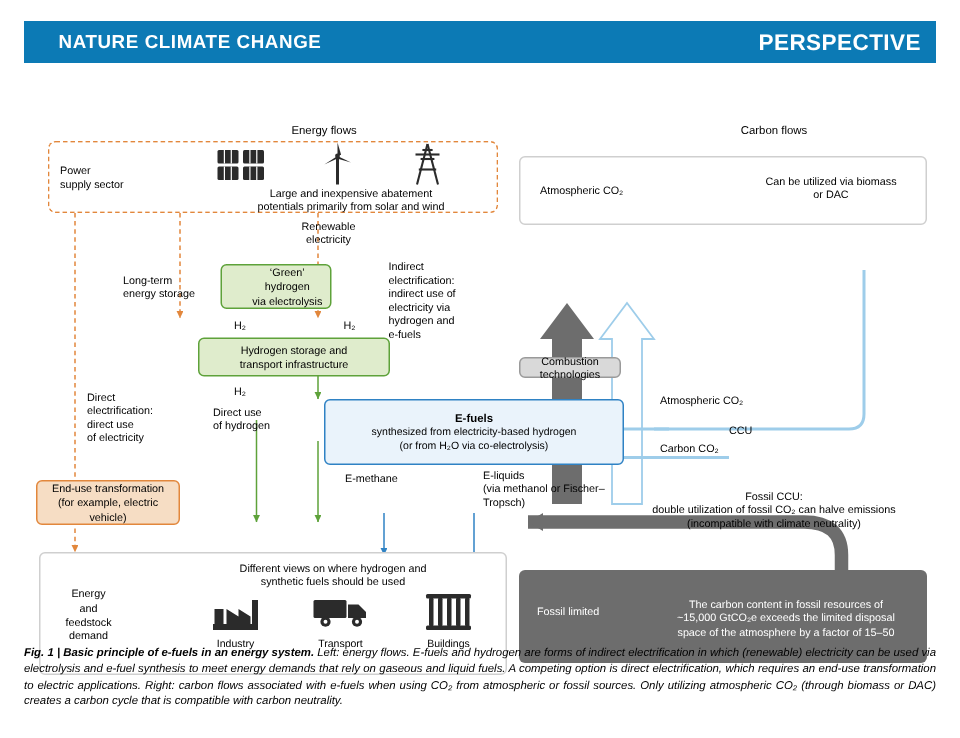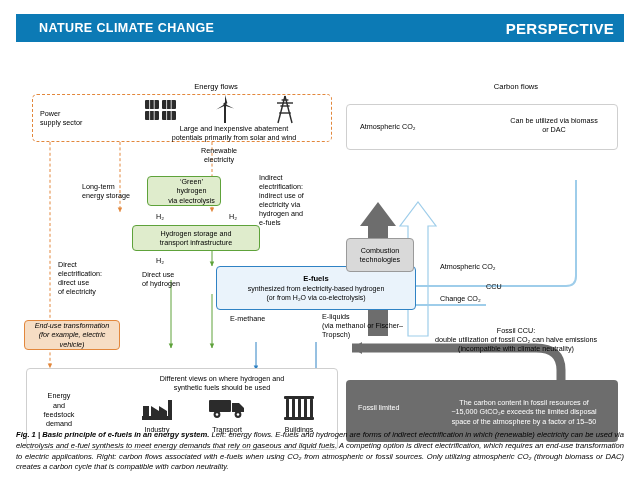--- a/index.html
+++ b/index.html
@@ -29,21 +29,21 @@
 
   .lbl{position:absolute;font-size:7.2px;line-height:1.25;color:#000;}
   .lbl.c{text-align:center;}
 
   .col-title{position:absolute;font-size:7.6px;color:#000;text-align:center;}
 
   
   .box{position:absolute;box-sizing:border-box;display:flex;align-items:center;
        justify-content:center;text-align:center;font-size:7.2px;line-height:1.3;
        padding:3px 4px;}
-  .box.orange-f{border:1px solid #e2873c;border-radius:4px;background:#f6ddc4;font-style:italic;}
+  .box.orange-f{border:1px solid #e2873c;border-radius:4px;background:#f6ddc4;}
   .box.green{border:1px solid #5ea23a;border-radius:4px;background:#dfeccc;}
   .box.grey{border:1px solid #9a9a9a;border-radius:4px;background:#d9d9d9;}
   .box.bluelt{border:1px solid #2f82c4;border-radius:4px;background:#eaf3fb;}
   .box.nb{background:transparent;border:none;}
 
   .dashed-box{position:absolute;border:1px dashed #e2873c;border-radius:5px;box-sizing:border-box;}
   .solid-box{position:absolute;border:1px solid #cfcfcf;border-radius:4px;box-sizing:border-box;background:#fff;}
 
   .dark-panel{position:absolute;background:#6d6d6d;border-radius:4px;box-sizing:border-box;}
 
@@ -269,26 +269,26 @@
     <div class="icon-lbl" style="left:112px;top:346px;width:58px;">Industry</div>
     <div class="icon-lbl" style="left:182px;top:346px;width:58px;">Transport</div>
     <div class="icon-lbl" style="left:254px;top:346px;width:58px;">Buildings</div>
 
     <div class="solid-box" style="left:330px;top:24px;width:272px;height:46px;"></div>
     <div class="lbl" style="left:344px;top:42px;">Atmospheric CO₂</div>
     <div class="lbl c" style="left:484px;top:36px;width:108px;white-space:pre-line;">Can be utilized via biomass
 or DAC</div>
 
 
-    <div class="box grey" style="left:330px;top:158px;width:68px;height:34px;white-space:pre-line;">Combustion
+    <div class="box grey" style="left:330px;top:158px;width:68px;height:14px;white-space:pre-line;">Combustion
 technologies</div>
 
     <div class="lbl" style="left:424px;top:182px;">Atmospheric CO₂</div>
     <div class="lbl" style="left:470px;top:202px;">CCU</div>
-    <div class="lbl" style="left:424px;top:214px;">Change CO₂</div>
+    <div class="lbl" style="left:424px;top:214px;">Carbon CO₂</div>
 
     <div class="lbl c" style="left:392px;top:246px;width:216px;white-space:pre-line;">Fossil CCU:
 double utilization of fossil CO₂ can halve emissions
 (incompatible with climate neutrality)</div>
 
     <div class="dark-panel" style="left:330px;top:300px;width:272px;height:62px;"></div>
     <div class="box nb" style="left:338px;top:320px;width:70px;height:16px;color:#fff;justify-content:flex-start;">Fossil limited</div>
     <div class="box nb" style="left:420px;top:310px;width:176px;height:44px;color:#fff;white-space:pre-line;">The carbon content in fossil resources of
 ~15,000 GtCO₂e exceeds the limited disposal
 space of the atmosphere by a factor of 15–50</div>

